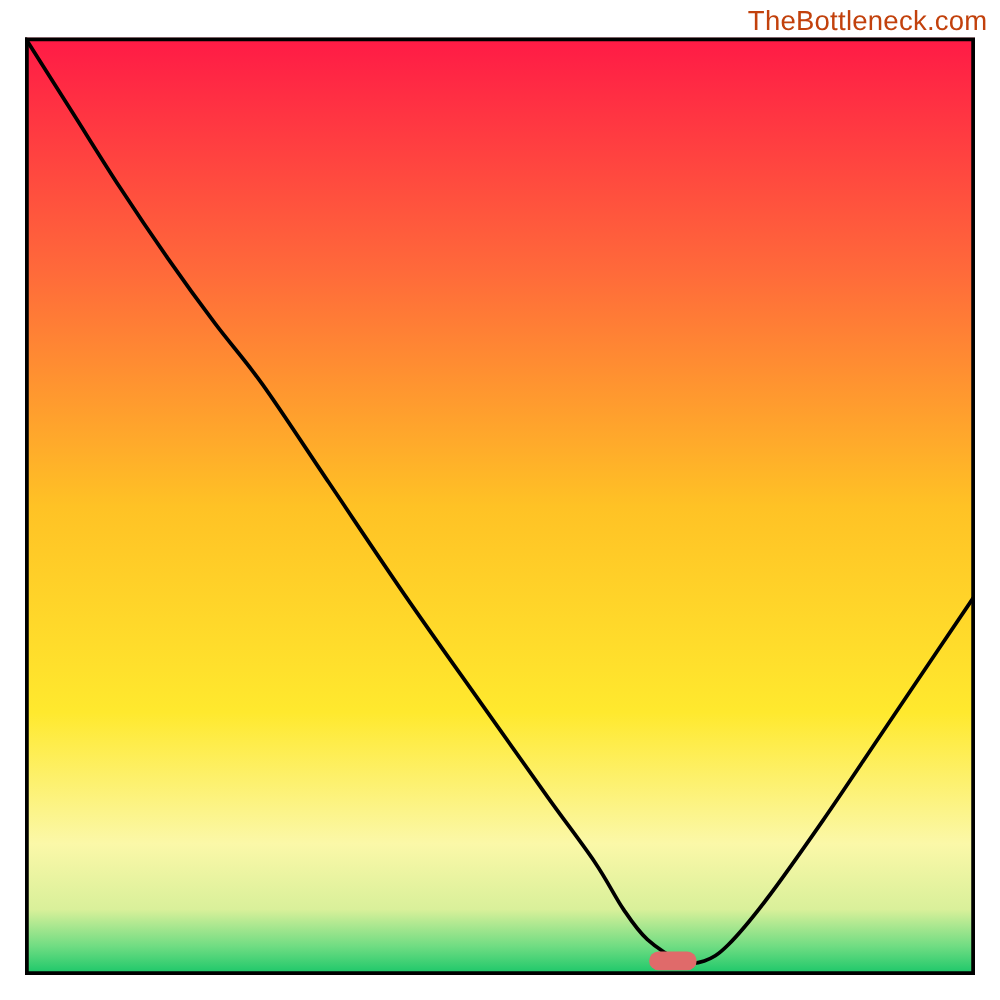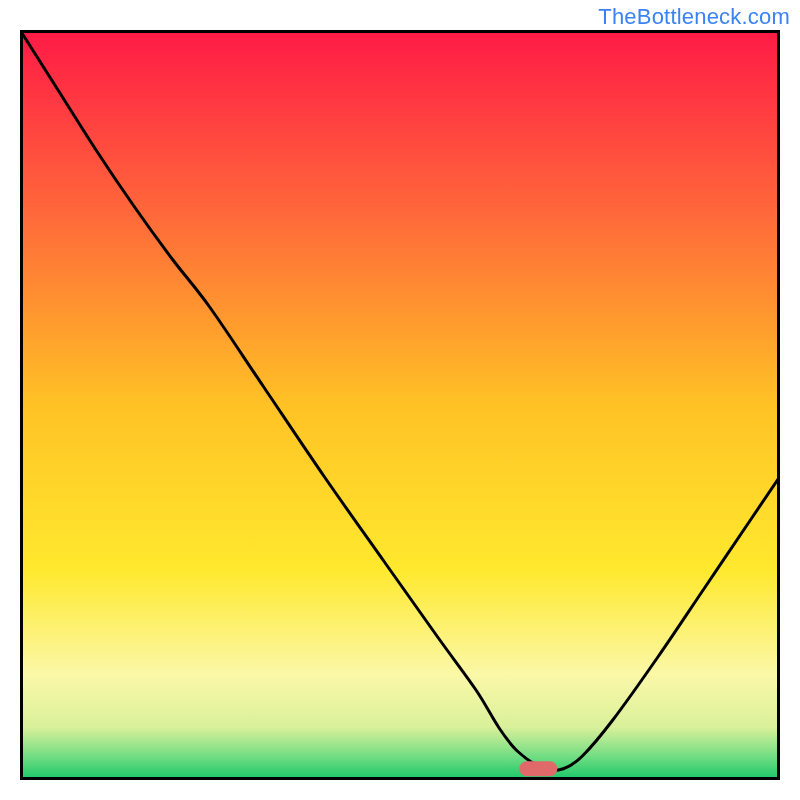--- a/index.html
+++ b/index.html
@@ -15,21 +15,21 @@
     position: relative;
     width: 800px;
     height: 800px;
     background: #ffffff;
     box-sizing: border-box;
   }
   .watermark {
     position: absolute;
     top: 4px;
     right: 10px;
-    color: #3b82f6;
+    color: #c2410c;
     font-size: 22px;
     font-weight: 500;
     letter-spacing: 0.2px;
   }
   .plot-area {
     position: absolute;
     left: 20px;
     top: 30px;
     width: 760px;
     height: 750px;

